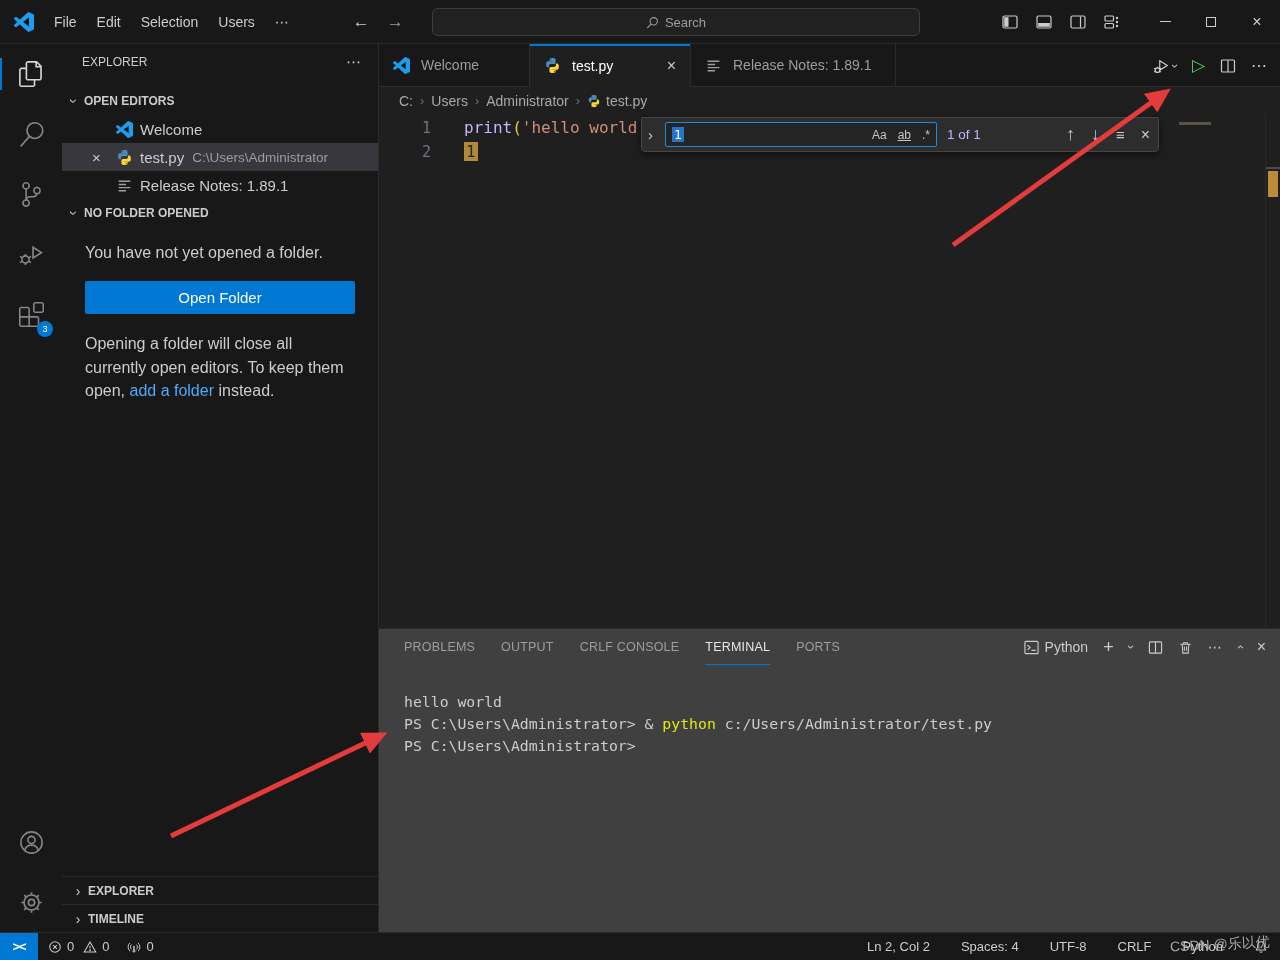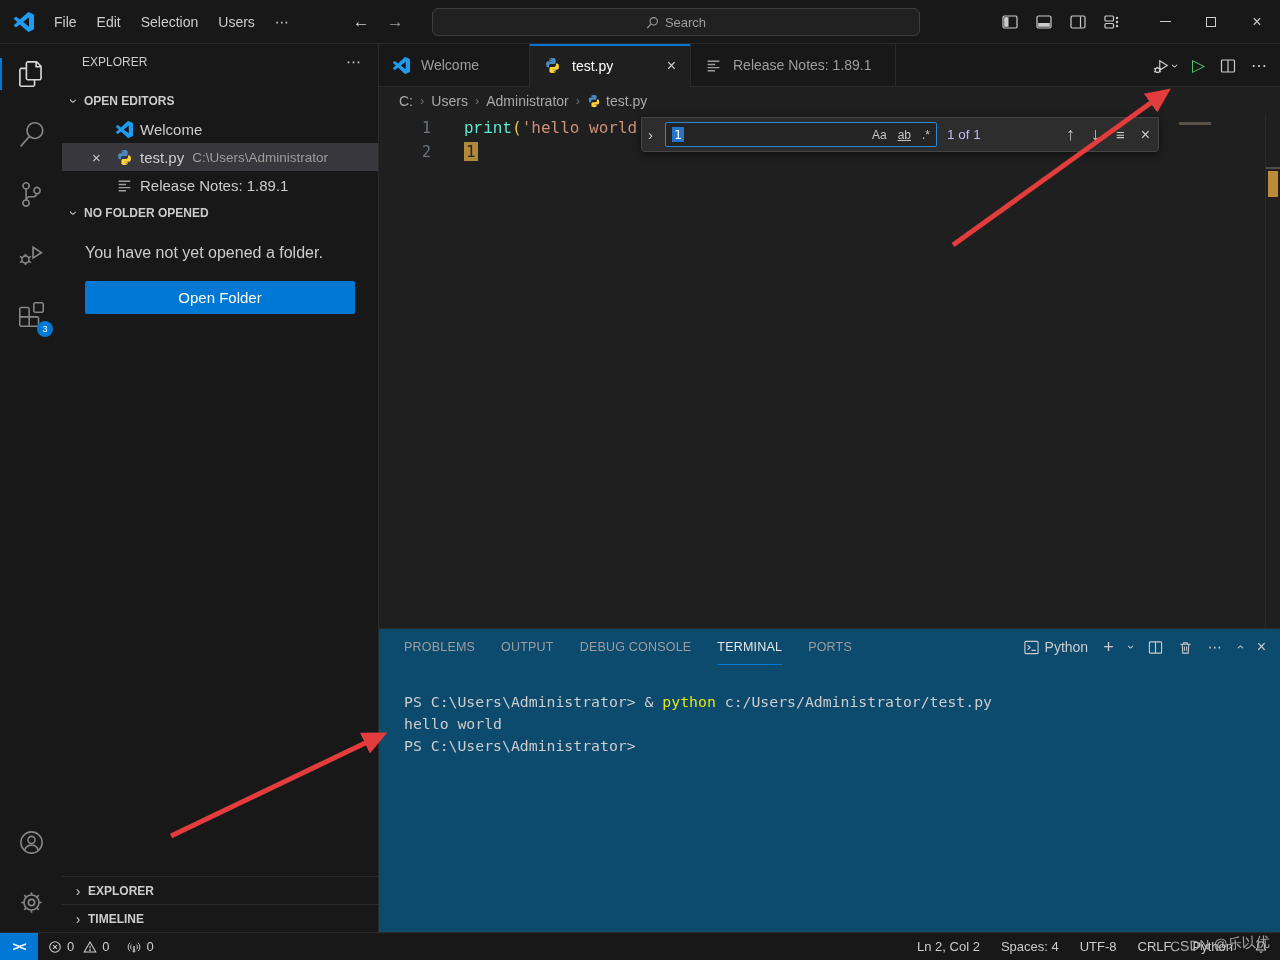--- a/index.html
+++ b/index.html
@@ -52,49 +52,49 @@
 .editor-actions { position:absolute; right:12px; top:0; height:43px; display:flex; align-items:center; gap:15px; color:#cccccc; }
 .run-btn { color:#4fc96a; font-size:17px; }
 .dd-chev { display:inline-block; transform:rotate(90deg); font-size:12px; color:#cccccc; }
 .breadcrumb { height:27px; display:flex; align-items:center; padding-left:20px; font-size:14px; color:#a9a9a9; gap:7px; }
 .bc-sep { color:#6e6e6e; font-size:13px; }
 .bc-file { display:flex; align-items:center; gap:5px; }
 .code-area { flex:1; position:relative; font-family:"DejaVu Sans Mono",monospace; font-size:16px; padding-top:2px; }
 .code-line { height:24px; line-height:24px; display:flex; white-space:pre; }
 .gutter { width:52px; text-align:right; color:#6e7681; font-size:15px; flex:none; }
 .ctext { margin-left:33px; }
-.tok-func { color:#5eead4;font-family:Liberation Mono, monospace; } .tok-brk { color:#e8c84a; } .tok-str { color:#ce9178; }
+.tok-func { color:#c4b5fd; } .tok-brk { color:#e8c84a; } .tok-str { color:#ce9178; }
 .find-cur { background:#b0893b; color:#252525; padding:0 2px; }
 .find-widget { position:absolute; top:3px; left:262px; width:518px; height:35px; background:#2d2d2d; border:1px solid #454545; border-radius:0 0 4px 4px; display:flex; align-items:center; padding:0 8px 0 6px; box-shadow:0 2px 8px rgba(0,0,0,.55); font-size:13px; z-index:10; font-family:"Liberation Sans",sans-serif; }
 .fw-chev { color:#cccccc; font-size:15px; width:17px; }
 .find-input { width:272px; height:25px; background:#242424; border:1px solid #2488db; border-radius:2px; display:flex; align-items:center; padding:0 6px; font-family:"DejaVu Sans Mono",monospace; font-size:13px; color:#fff; }
 .fi-sel { background:#2673ca; padding:0 2px; }
 .fi-opts { margin-left:auto; display:flex; gap:11px; color:#c5c5c5; font-size:12px; font-family:"Liberation Sans",sans-serif; align-items:center; }
 .fi-opts .ww { text-decoration:underline; }
 .find-count { color:#c4b5fd; margin-left:10px; font-size:13.5px; }
 .find-btns { margin-left:auto; display:flex; gap:16px; font-size:18px; color:#cccccc; align-items:center; }
 .find-btns .x { font-size:16px; }
 .minimap-dash { position:absolute; top:8px; left:800px; width:32px; height:3px; background:#5a5246; }
 .overview { position:absolute; right:0; top:0; width:15px; height:100%; border-left:1px solid #2a2a2a; }
 .ov-line { position:absolute; top:53px; left:0; right:0; height:2px; background:#4d4d4d; }
 .ov-marker { position:absolute; top:57px; right:2px; width:10px; height:26px; background:#bb8b3a; }
-.panel { height:304px; border-top:1px solid #2b2b2b; background:#0c4a6e; position:relative; }
+.panel { height:304px; border-top:1px solid #2b2b2b; background:#404040; position:relative; }
 .panel-tabs { height:36px; display:flex; align-items:center; padding-left:25px; gap:26px; font-size:12.5px; letter-spacing:.2px; color:#9d9d9d; }
 .panel-tab { height:35px; display:flex; align-items:center; border-bottom:1px solid transparent; }
 .panel-tab.active { color:#e7e7e7; border-bottom-color:#0078d4; }
 .panel-actions { position:absolute; right:14px; top:0; height:36px; display:flex; align-items:center; gap:15px; color:#cccccc; font-size:14px; }
 .shell-group { display:flex; align-items:center; gap:6px; }
 .plus { font-size:18px; font-weight:normal; }
 .terminal { padding:26px 0 0 25px; font-family:"DejaVu Sans Mono",monospace; font-size:14.8px; line-height:22px; color:#cccccc; }
 .t-line { white-space:pre; }
 .t-yellow { color:#e5e510; }
 .statusbar { height:28px; background:#181818; border-top:1px solid #2b2b2b; display:flex; align-items:center; font-size:13px; color:#cccccc; }
 .remote { width:38px; height:27px; background:#0078d4; display:flex; align-items:center; justify-content:center; color:#fff; font-size:13px; font-weight:bold; letter-spacing:-1px; }
 .sb-group { display:flex; align-items:center; gap:5px; margin-left:10px; }
-.sb-right { margin-left:auto; display:flex; gap:21px; margin-right:12px; align-items:center; }
+.sb-right { margin-left:auto; display:flex; gap:31px; margin-right:12px; align-items:center; }
 .overlay { position:absolute; left:0; top:0; width:1280px; height:960px; z-index:40; pointer-events:none; }
 .watermark { position:absolute; right:10px; bottom:6px; font-size:14px; color:#b9b9b9; opacity:.9; transform:rotate(-3deg); z-index:50; }
 svg { display:block; }
 </style>
 </head>
 <body>
 
 <div class="titlebar">
   <span class="tb-logo">
     <svg width="20" height="20" viewBox="0 0 24 24">
@@ -233,20 +233,21 @@
           </svg>
         </span>
       <span class="lbl">Release Notes: 1.89.1</span>
     </div>
     <div class="sec-header">
       <span class="chev">›</span>
       <span>NO FOLDER OPENED</span>
     </div>
     <div class="nf-msg">You have not yet opened a folder.</div>
     <button class="open-folder-btn">Open Folder</button>
+    <div class="nf-hint"><span>Opening a folder will close all currently open editors. To keep them open, </span><span class="link">add a folder</span><span> instead.</span></div>
     <div class="sb-bottom">
       <div class="sb-collapsed">
         <span class="chev right">›</span>
         <span>EXPLORER</span>
       </div>
       <div class="sb-collapsed">
         <span class="chev right">›</span>
         <span>TIMELINE</span>
       </div>
     </div>
@@ -342,21 +343,21 @@
       <div class="minimap-dash"></div>
       <div class="overview">
         <div class="ov-line"></div>
         <div class="ov-marker"></div>
       </div>
     </div>
     <div class="panel">
       <div class="panel-tabs">
         <span class="panel-tab">PROBLEMS</span>
         <span class="panel-tab">OUTPUT</span>
-        <span class="panel-tab">DEBUG CONSOLE</span>
+        <span class="panel-tab">CRLF CONSOLE</span>
         <span class="panel-tab active">TERMINAL</span>
         <span class="panel-tab">PORTS</span>
       </div>
       <div class="panel-actions">
         <span class="shell-group">
           <svg width="15" height="15" viewBox="0 0 16 16" fill="none" stroke="#cccccc" stroke-width="1.2">
               <rect x="1" y="1.5" width="14" height="13" rx="1"></rect>
               <path d="M3.8 5.5L6.5 8l-2.7 2.5M8 11h4.5"></path>
             </svg>
           <span>Python</span>
@@ -368,22 +369,22 @@
             <line x1="8" y1="2" x2="8" y2="14"></line>
           </svg>
         <svg width="15" height="15" viewBox="0 0 16 16" fill="none" stroke="#cccccc" stroke-width="1.1">
             <path d="M2.5 4.5h11M6 4.5V3h4v1.5M4.5 4.5l.6 9.5h5.8l.6-9.5M6.8 7v4.5M9.2 7v4.5"></path>
           </svg>
         <span style="letter-spacing:1px;">⋯</span>
         <span class="dd-chev" style="transform:rotate(-90deg);">›</span>
         <span style="font-size:16px;">×</span>
       </div>
       <div class="terminal">
+        <div class="t-line">hello world</div>
         <div class="t-line"><span>PS C:\Users\Administrator&gt; </span><span>&amp; </span><span class="t-yellow">python</span><span> c:/Users/Administrator/test.py</span></div>
-        <div class="t-line">hello world</div>
         <div class="t-line">PS C:\Users\Administrator&gt;</div>
       </div>
     </div>
   </div>
 </div>
 
 <div class="statusbar">
   <div class="remote">&gt;&lt;</div>
   <div class="sb-group">
     <svg width="14" height="14" viewBox="0 0 16 16" fill="none" stroke="#cccccc" stroke-width="1.2">

